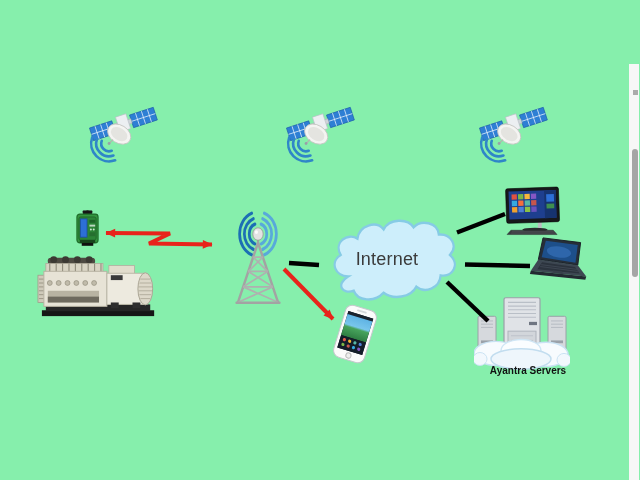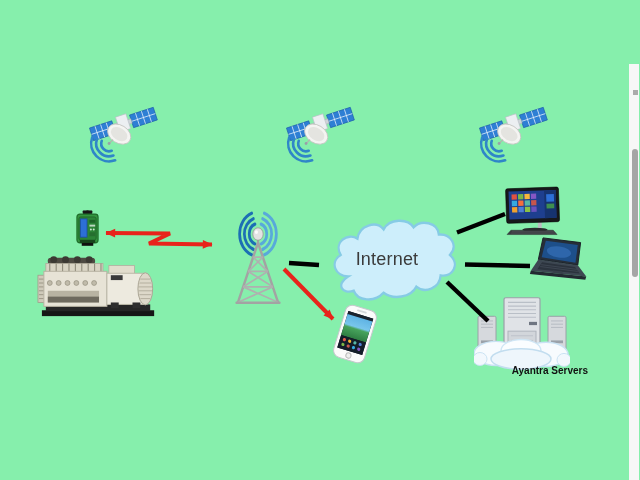--- a/index.html
+++ b/index.html
@@ -2,21 +2,21 @@
 <html><head>
 <meta charset="utf-8">
 <style>
   html,body{margin:0;padding:0;background:#ffffff;}
   .stage{position:relative;width:640px;height:480px;background:#86efac;overflow:hidden;
          font-family:"Liberation Sans",sans-serif;}
   .node{position:absolute;}
   .node svg{display:block;width:100%;height:100%;}
   .cloud-label{position:absolute;left:0;top:38px;width:130px;text-align:center;
                font-size:18px;color:#3b3b3b;letter-spacing:.2px;}
-  .servers-label{position:absolute;left:468px;top:365px;width:120px;text-align:right;
+  .servers-label{position:absolute;left:468px;top:365px;width:120px;text-align:center;
                  font-size:10px;font-weight:bold;color:#111111;}
   .overlay{position:absolute;left:0;top:0;width:640px;height:480px;z-index:5;pointer-events:none;}
   .scroll-track{position:absolute;left:629px;top:64px;width:10px;height:416px;background:#f7f7f7;}
   .scroll-dash{position:absolute;left:633px;top:90px;width:5px;height:5px;background:#ababab;}
   .scroll-thumb{position:absolute;left:632px;top:149px;width:6px;height:128px;background:#a5a5a5;border-radius:3px;}
   .phone-rot{width:34px;height:56px;transform:rotate(17deg);transform-origin:50% 50%;}
 </style>
 </head>
 <body>
 

